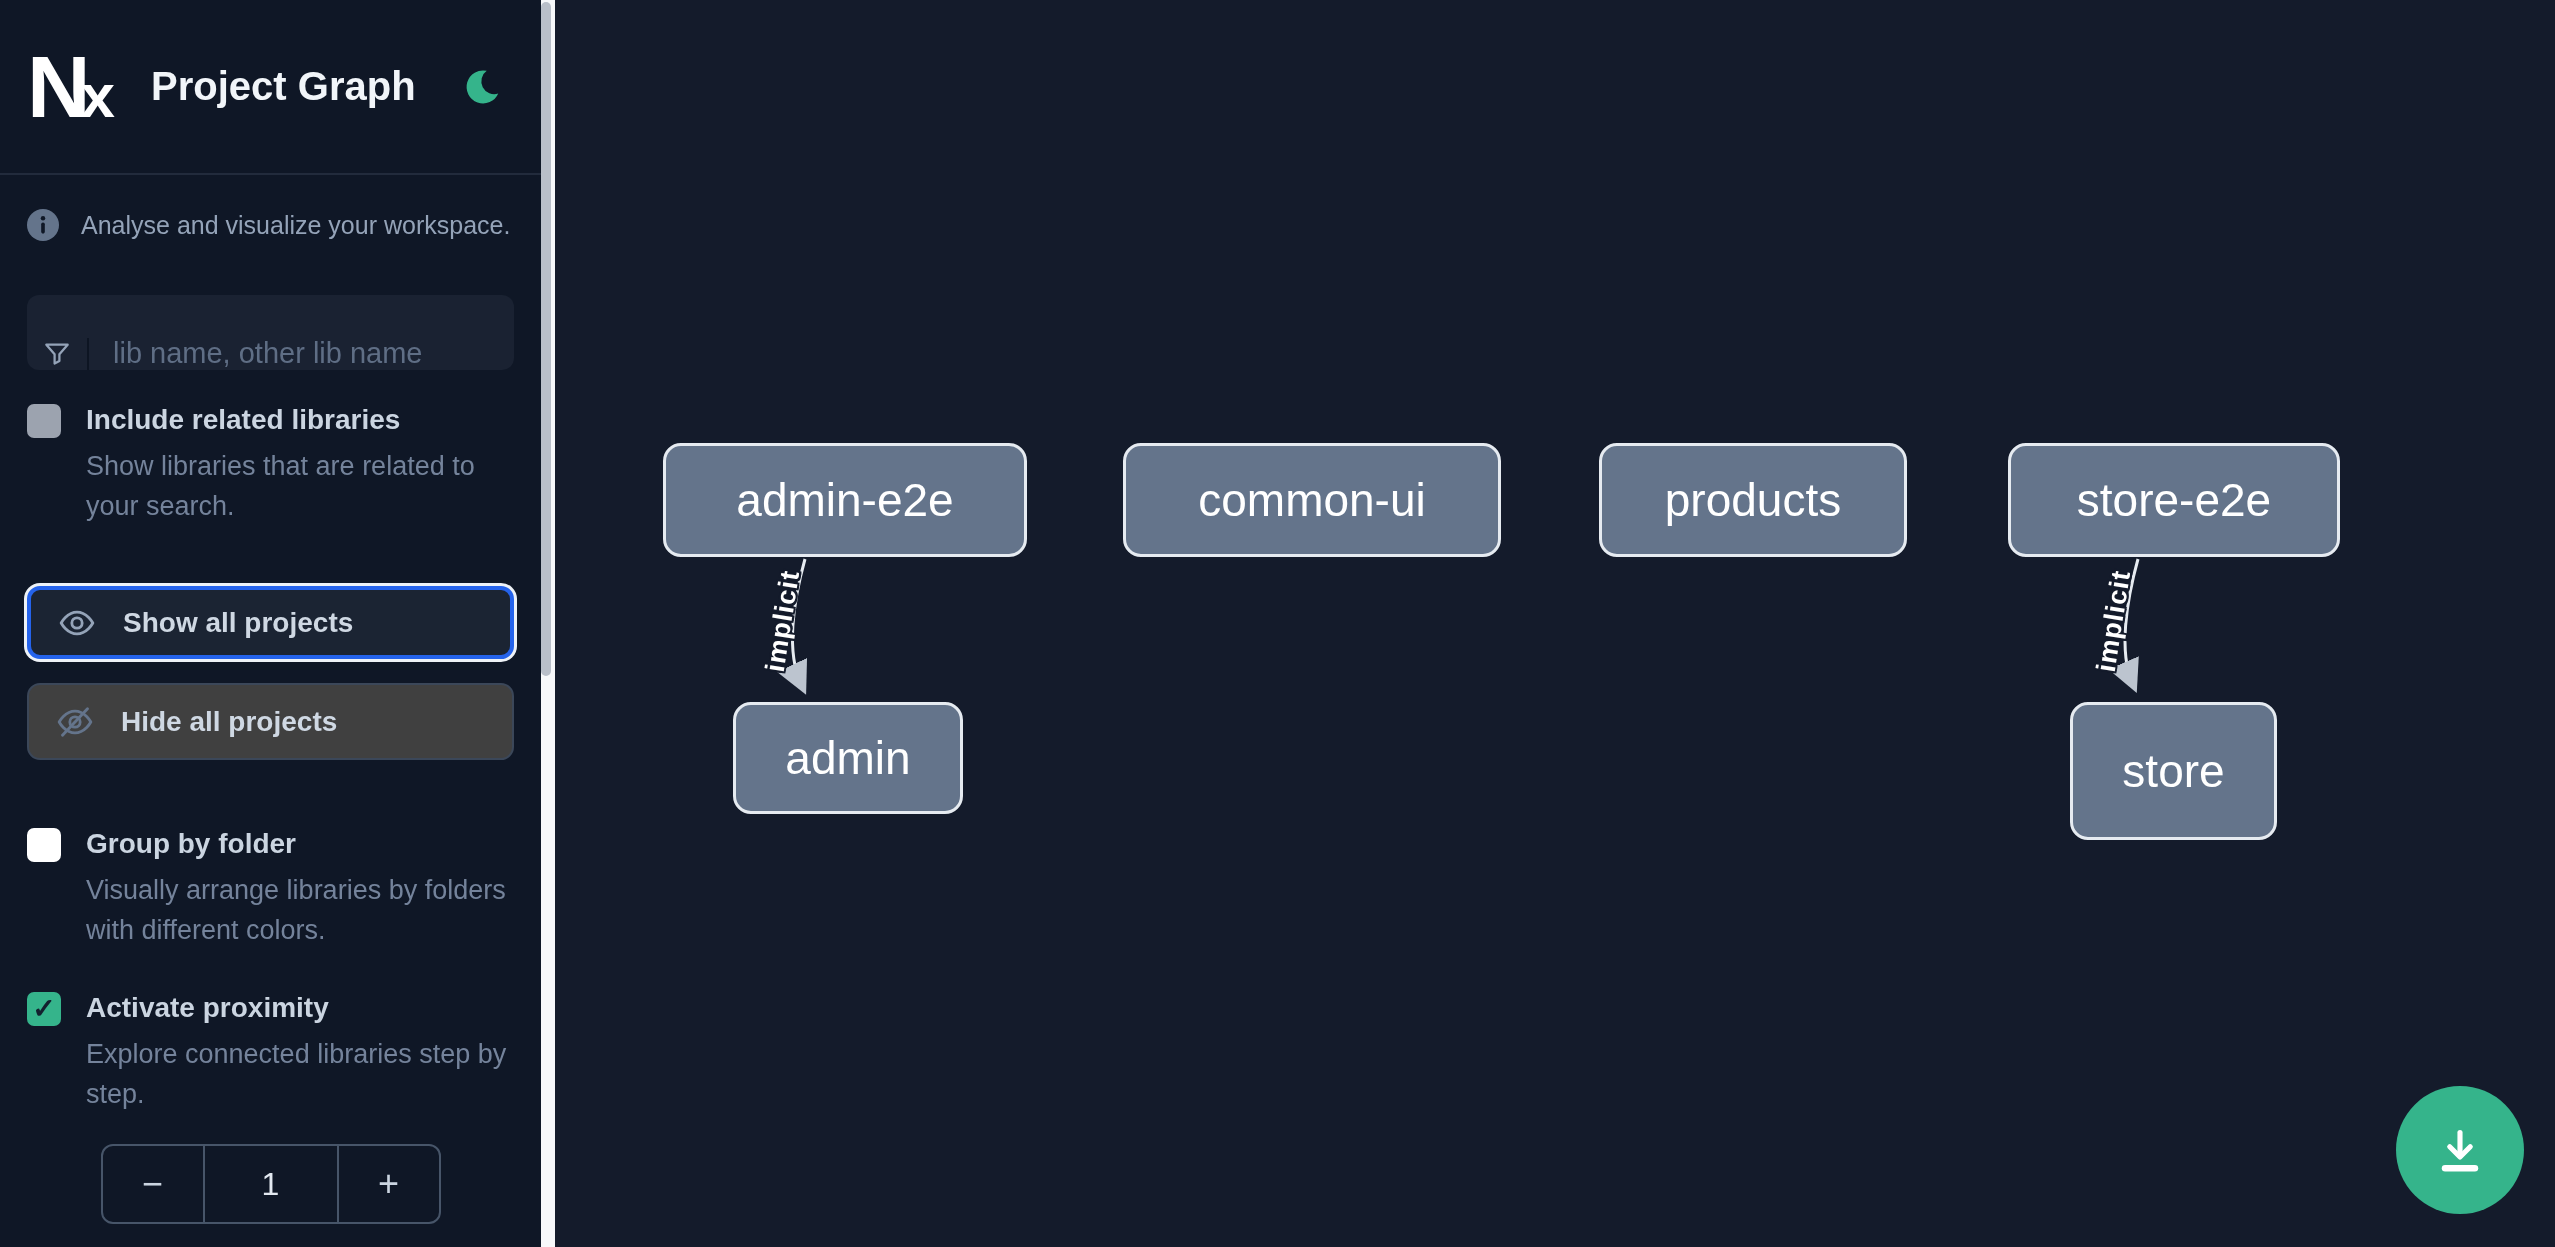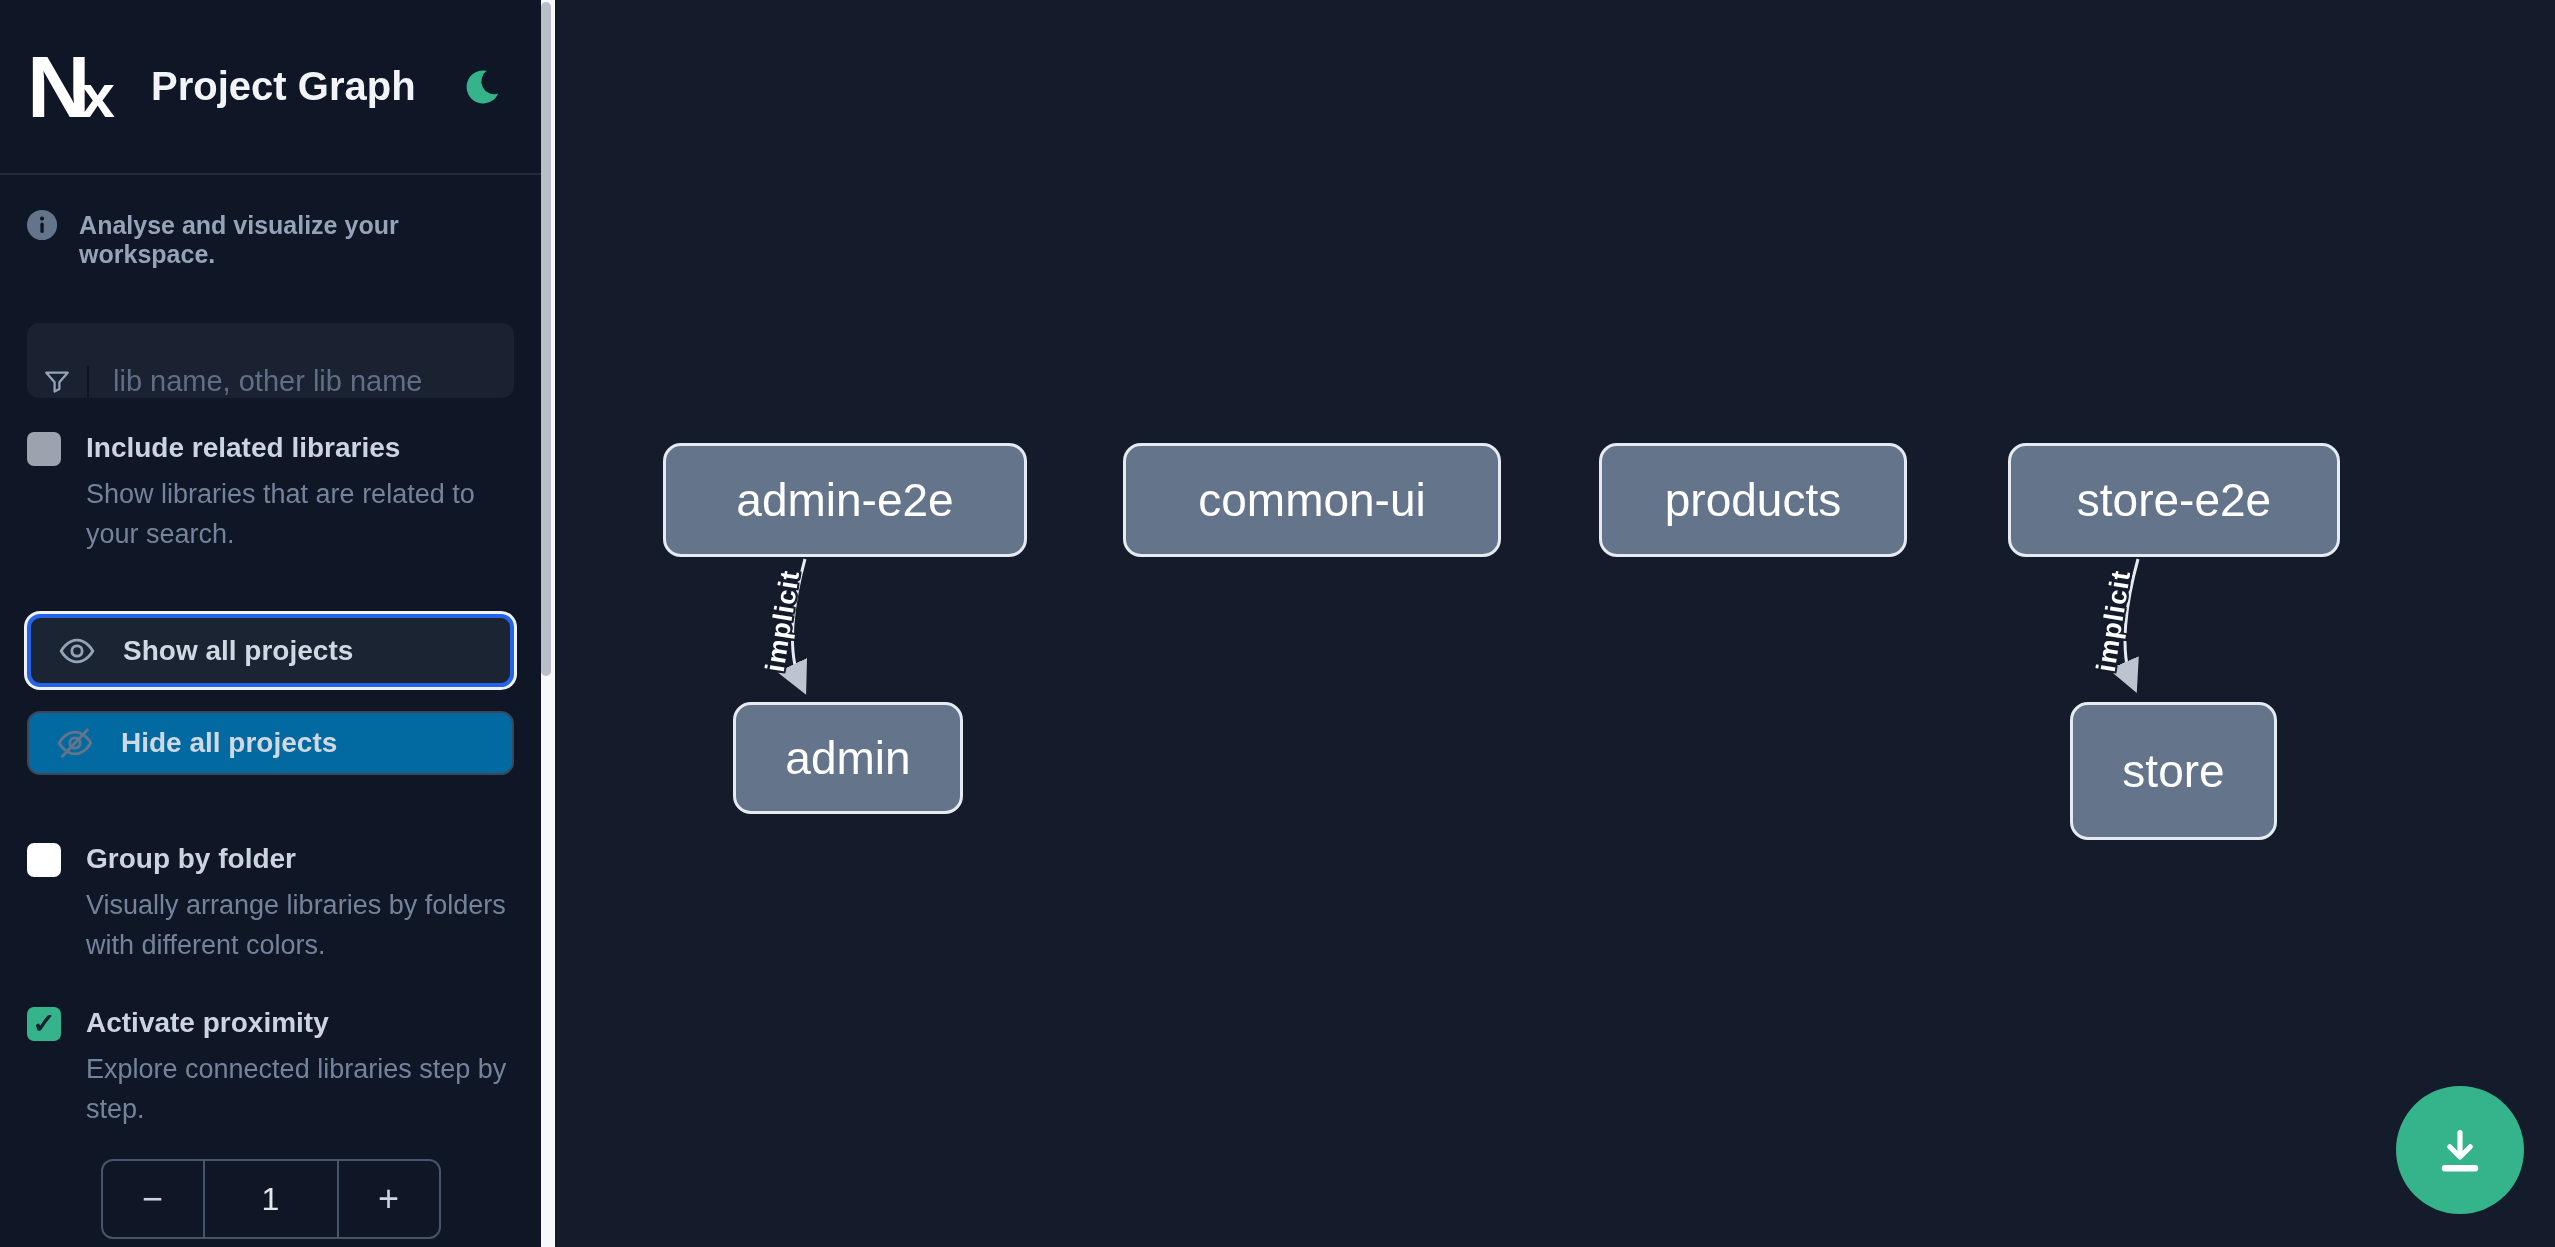--- a/index.html
+++ b/index.html
@@ -51,21 +51,21 @@
   .theme-toggle { margin-left: auto; width: 44px; height: 44px; cursor: pointer; }
 
   .intro-row {
     display: flex;
     align-items: flex-start;
     gap: 22px;
     margin: 34px 27px 0 27px;
   }
   .intro-text {
     font-size: 25px;
-    font-weight: 700;
+    font-weight: 400;
     color: #94a3b8;
     padding-top: 2px;
   }
 
   .search-box {
     margin: 54px 27px 0 27px;
     height: 75px;
     background: #1a2232;
     border-radius: 12px;
     display: flex;
@@ -133,28 +133,28 @@
     margin-top: 8px;
     font-size: 27px;
     font-weight: 400;
     color: #74839b;
     line-height: 40px;
     max-width: 430px;
   }
 
   .action-btn {
     margin: 0 27px;
-    height: 64px;
+    height: 77px;
     width: calc(100% - 54px);
     display: flex;
     align-items: center;
     gap: 26px;
     padding: 0 26px;
     border-radius: 13px;
-    background: #0369a1;
+    background: #404040;
     border: 2px solid #3b4759;
     font-family: "Liberation Sans", sans-serif;
     font-size: 28px;
     font-weight: 700;
     color: #cfd8e3;
     cursor: pointer;
   }
   .btn-show {
     margin-top: 60px;
     height: 73px;

